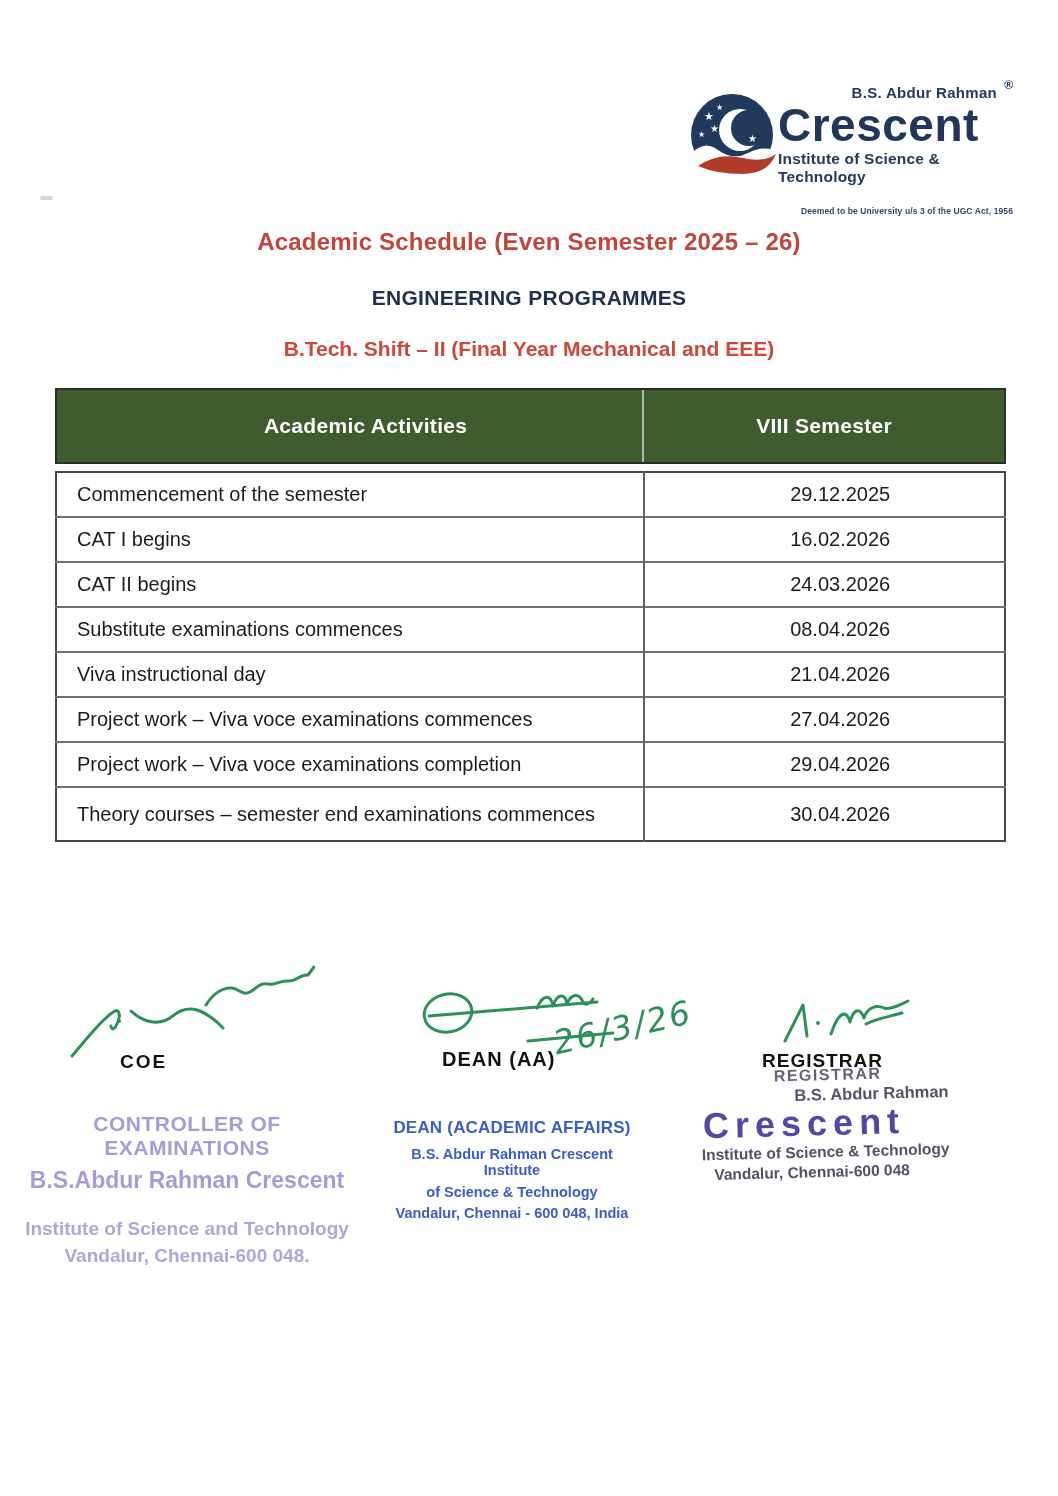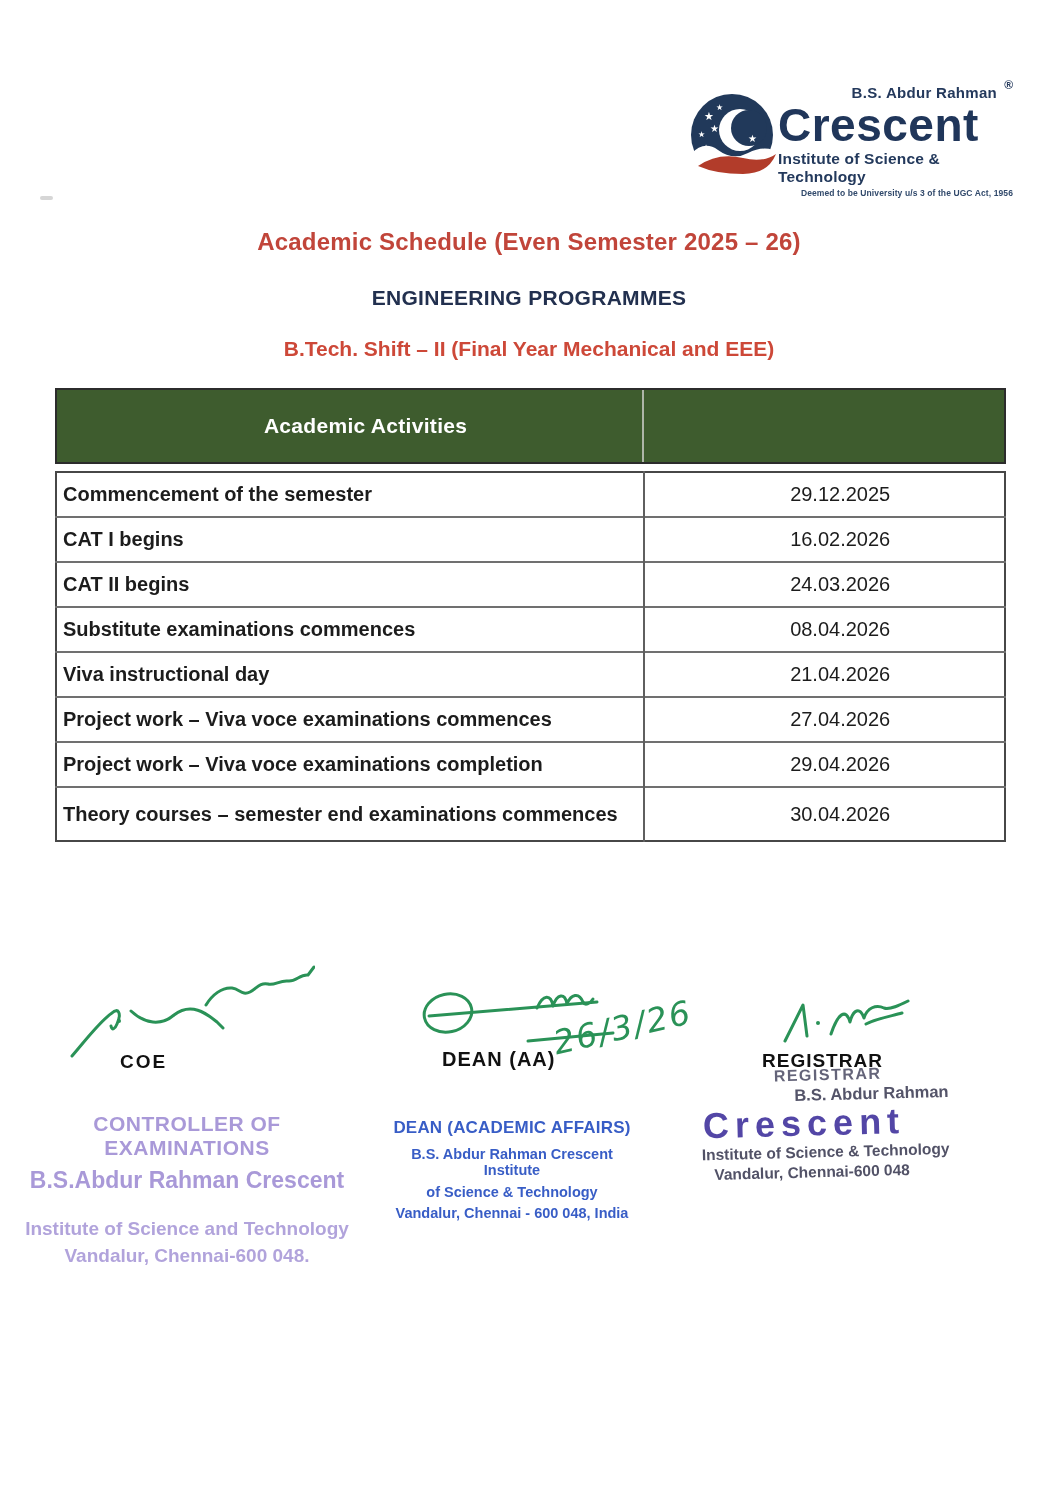--- a/index.html
+++ b/index.html
@@ -11,21 +11,21 @@
   .abs{position:absolute;}
 
   
   .logo{left:688px;top:84px;width:325px;height:102px;}
   .logo-mark{position:absolute;left:0;top:6px;}
   .logo-text{position:absolute;left:90px;top:0;width:235px;}
   .logo-prebrand{text-align:right;padding-right:16px;font-size:15px;font-weight:700;color:#24395c;letter-spacing:.3px;}
   .logo-reg{position:absolute;right:0;top:-6px;font-size:12px;color:#24395c;font-weight:700;}
   .logo-brand{font-size:46px;font-weight:700;color:#20365a;line-height:46px;letter-spacing:.5px;margin-top:1px;}
   .logo-subtitle{font-size:15.5px;font-weight:700;color:#23395c;margin-top:2px;letter-spacing:.2px;}
-  .logo-tagline{font-size:8.5px;font-weight:700;color:#31496b;text-align:right;margin-top:2px;letter-spacing:.1px;}
+  .logo-tagline{font-size:8.5px;font-weight:700;color:#31496b;text-align:right;margin-top:20px;letter-spacing:.1px;}
 
   
   .artifact-dash{left:40px;top:196px;width:13px;height:4px;background:#c4c4c4;border-radius:2px;opacity:.7;}
 
   
   .title-main{left:0;top:228px;width:1058px;text-align:center;font-size:24px;font-weight:700;color:#c1453a;letter-spacing:.2px;}
   .title-programme{left:0;top:286px;width:1058px;text-align:center;font-size:21px;font-weight:700;color:#22304f;letter-spacing:.3px;}
   .title-batch{left:0;top:337px;width:1058px;text-align:center;font-size:21px;font-weight:700;color:#cd4838;}
 
   
@@ -34,21 +34,21 @@
     border:2px solid #2c2c2c;box-sizing:border-box;display:flex;
   }
   .tbl-header .hcell{display:flex;align-items:center;justify-content:center;
     color:#ffffff;font-size:21px;font-weight:700;letter-spacing:.3px;}
   .tbl-header .hcell.left{flex:0 0 62%;border-right:2px solid #aeb6a8;box-sizing:border-box;padding-left:32px;}
   .tbl-header .hcell.right{flex:1;}
 
   .tbl-body{left:55px;top:471px;}
   table.sched{border-collapse:collapse;width:951px;border:2px solid #474747;}
   table.sched td{box-sizing:border-box;font-size:20px;color:#1c1c1c;}
-  table.sched td.cell-activity{width:62%;padding-left:6px;border-right:2px solid #5f5f5f;font-weight:bold;}
+  table.sched td.cell-activity{width:62%;padding-left:20px;border-right:2px solid #5f5f5f;}
   table.sched td.cell-date{width:38%;text-align:center;padding-left:32px;}
   table.sched tr{height:45px;}
   table.sched tr:last-child{height:54px;}
   table.sched tr + tr td{border-top:2px solid #707070;}
 
   
   .sig-svg path, .sig-svg ellipse{fill:none;stroke:#2a9257;stroke-width:3;stroke-linecap:round;stroke-linejoin:round;}
   .sig-label{font-weight:700;color:#111111;}
   .coe-label{left:120px;top:1051px;font-size:19px;letter-spacing:2px;}
   .dean-label{left:442px;top:1048px;font-size:20px;letter-spacing:1px;}
@@ -108,20 +108,21 @@
       <div class="logo-tagline">Deemed to be University u/s 3 of the UGC Act, 1956</div>
     </div>
   </div>
 
   <div class="abs title-main">Academic Schedule (Even Semester 2025 – 26)</div>
   <div class="abs title-programme">ENGINEERING PROGRAMMES</div>
   <div class="abs title-batch">B.Tech. Shift – II (Final Year Mechanical and EEE)</div>
 
   <div class="abs tbl-header">
     <div class="hcell left">Academic Activities</div>
+    <div class="hcell right">VIII Semester</div>
   </div>
 
   <div class="abs tbl-body">
     <table class="sched">
       <tbody>
           <tr>
             <td class="cell-activity">Commencement of the semester</td>
             <td class="cell-date">29.12.2025</td>
           </tr>
           <tr>

